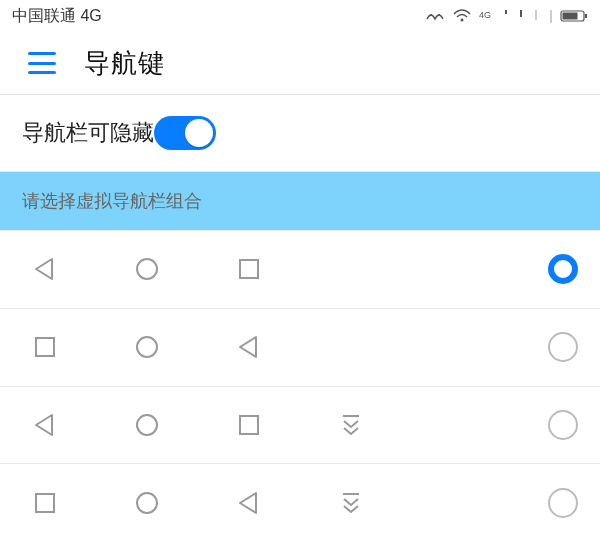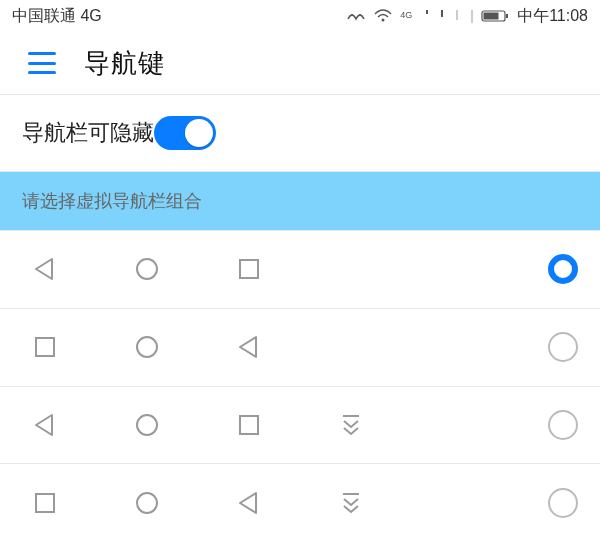--- a/index.html
+++ b/index.html
@@ -72,21 +72,20 @@
         <span style="display:inline-block;width:2px;height:10px;background:#ccc;"></span>
         <span style="display:inline-block;width:2px;height:13px;background:#ccc;"></span>
       </span>
       <span class="sb-icon">
         <svg width="28" height="14" viewBox="0 0 28 14">
             <rect x="1" y="2" width="23" height="10" rx="2" stroke="#555" stroke-width="1.2" fill="none"></rect>
             <rect x="2.5" y="3.5" width="15" height="7" fill="#555"></rect>
             <rect x="25" y="5" width="2" height="4" fill="#555"></rect>
           </svg>
       </span>
-      <span>中午11:08</span>
     </div>
   </div>
 
   <div class="titlebar">
     <div class="hamburger">
       <span></span>
         <span></span>
         <span></span>
     </div>
     <div class="title">导航键</div>

